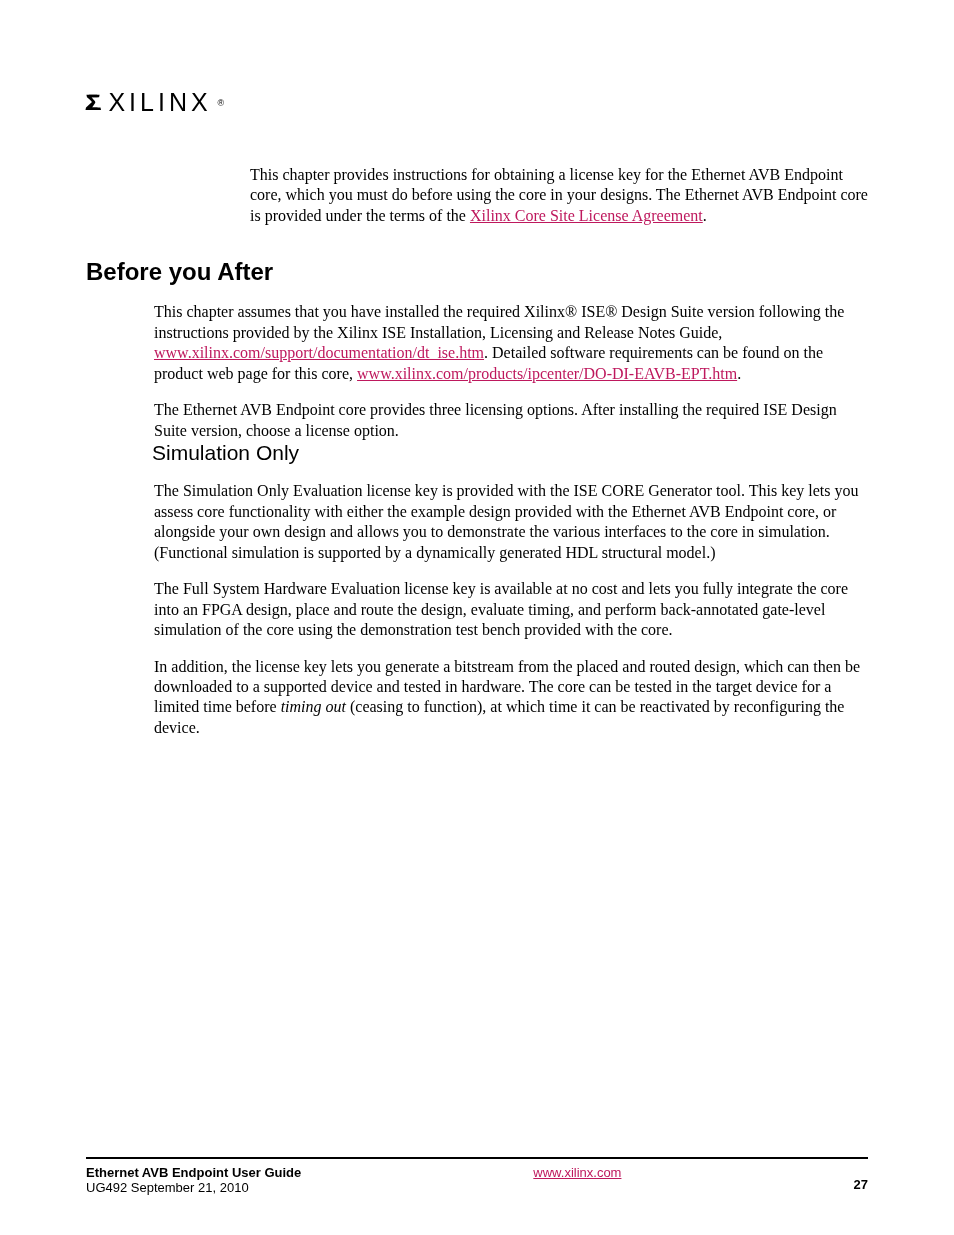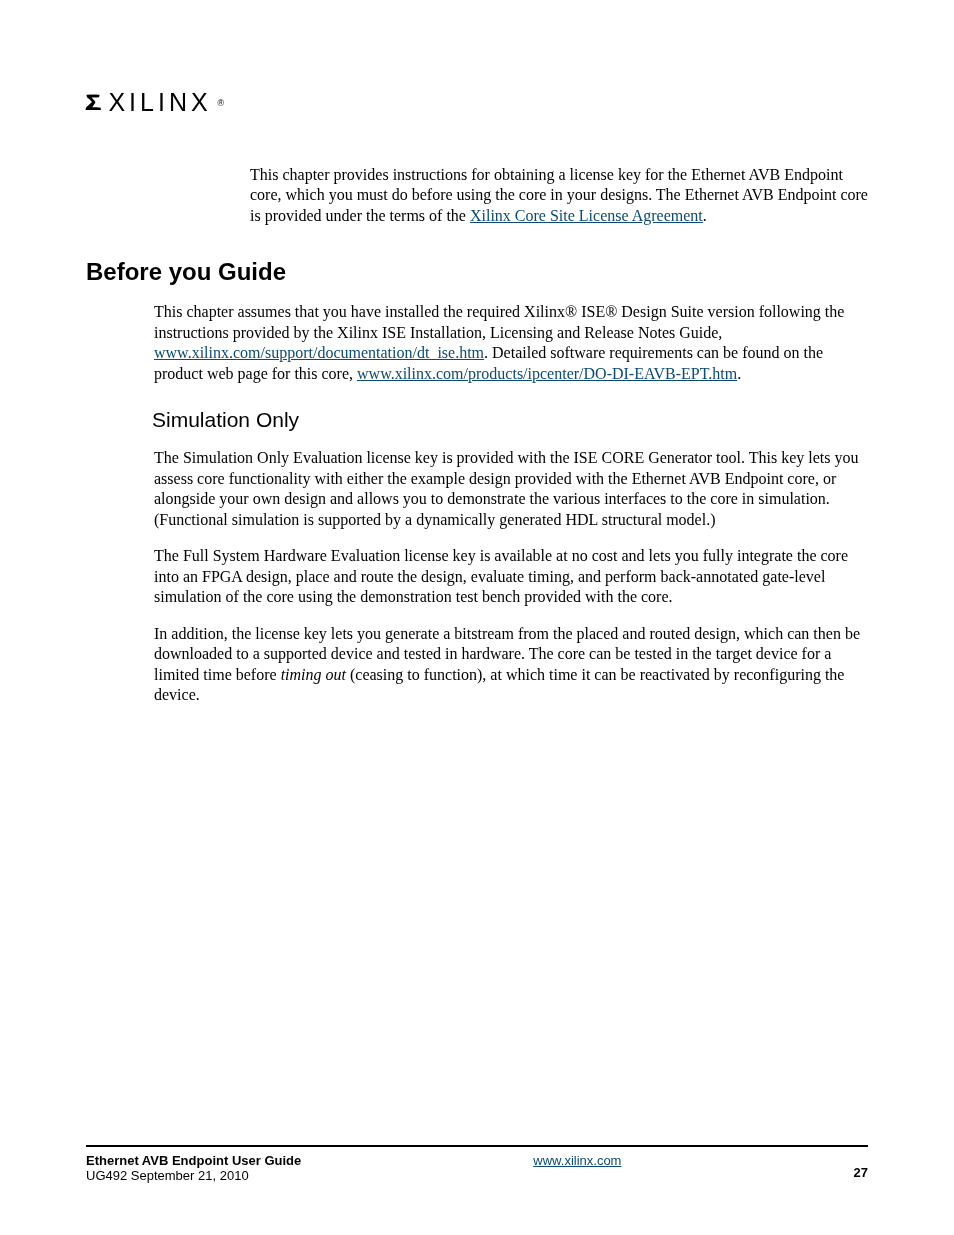--- a/index.html
+++ b/index.html
@@ -59,36 +59,35 @@
     .h1 {
       font-family: Arial, Helvetica, sans-serif;
       font-weight: bold;
       font-size: 24px;
       margin-top: 32px;
     }
     .h2 {
       font-family: Arial, Helvetica, sans-serif;
       font-weight: normal;
       font-size: 21px;
-      margin-top: 24px;
       margin-left: 66px;
     }
     .body-p {
       margin-left: 68px;
       font-size: 16px;
       line-height: 1.28;
       margin-top: 16px;
     }
-    a.link { color: #0c4a6e; text-decoration: underline; }
+    a.link { color: #be185d; text-decoration: underline; }
     .italic { font-style: italic; text-align: right; }
     .footer {
       position: absolute;
       left: 86px;
       right: 86px;
-      bottom: 52px;
+      bottom: 40px;
     }
     .footer-rule { border: none; border-top: 2px solid #000; margin-bottom: 6px; }
     .footer-row {
       display: flex;
       justify-content: space-between;
       align-items: flex-start;
       font-family: Arial, Helvetica, sans-serif;
       font-size: 13px;
     }
     .footer-left { text-align: left; }
@@ -108,25 +107,26 @@
     <span>XILINX</span>
       <span class="logo-sub">®</span>
   </div>
 
 
 
   <p class="intro">
     <span>This chapter provides instructions for obtaining a license key for the Ethernet AVB Endpoint core, which you must do before using the core in your designs. The Ethernet AVB Endpoint core is provided under the terms of the </span><a href="#" class="link">Xilinx Core Site License Agreement</a><span>.</span>
   </p>
 
-  <h2 class="h1">Before you Guide</h2>
+  <h2 class="h1">Before you After</h2>
   <p class="body-p">
     <span>This chapter assumes that you have installed the required Xilinx® ISE® Design Suite version following the instructions provided by the Xilinx ISE Installation, Licensing and Release Notes Guide, </span><a href="#" class="link">www.xilinx.com/support/documentation/dt_ise.htm</a><span>. Detailed software requirements can be found on the product web page for this core, </span><a href="#" class="link">www.xilinx.com/products/ipcenter/DO-DI-EAVB-EPT.htm</a><span>.</span>
   </p>
 
+  <p class="body-p">The Ethernet AVB Endpoint core provides three licensing options. After installing the required ISE Design Suite version, choose a license option.</p>
 
   <h3 class="h2">Simulation Only</h3>
   <p class="body-p">The Simulation Only Evaluation license key is provided with the ISE CORE Generator tool. This key lets you assess core functionality with either the example design provided with the Ethernet AVB Endpoint core, or alongside your own design and allows you to demonstrate the various interfaces to the core in simulation. (Functional simulation is supported by a dynamically generated HDL structural model.)</p>
 
   <p class="body-p">The Full System Hardware Evaluation license key is available at no cost and lets you fully integrate the core into an FPGA design, place and route the design, evaluate timing, and perform back-annotated gate-level simulation of the core using the demonstration test bench provided with the core.</p>
   <p class="body-p">
     <span>In addition, the license key lets you generate a bitstream from the placed and routed design, which can then be downloaded to a supported device and tested in hardware. The core can be tested in the target device for a limited time before </span><span class="italic">timing out</span><span> (ceasing to function), at which time it can be reactivated by reconfiguring the device.</span>
   </p>
 
   <div class="footer">

